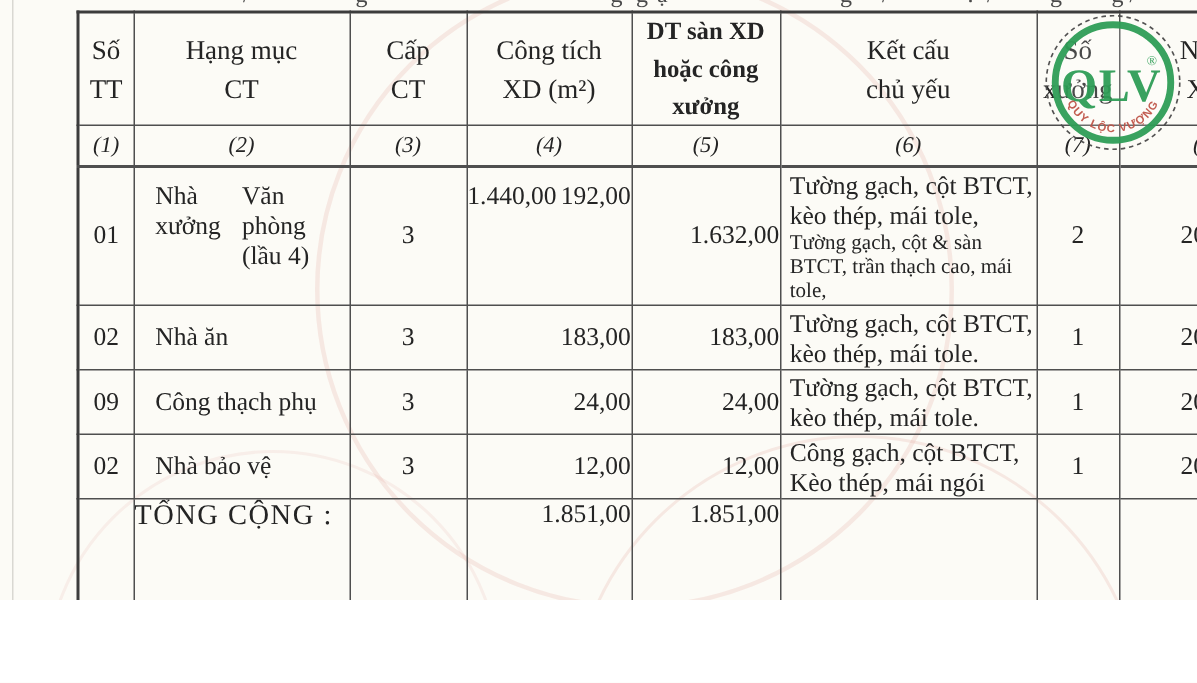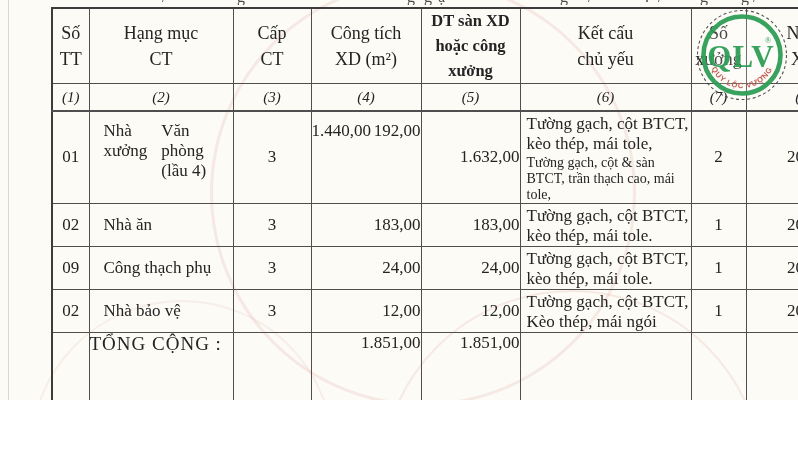--- a/index.html
+++ b/index.html
@@ -212,21 +212,21 @@
 
       <tr class="r4">
         <td class="c-center">02</td>
         <td class="c-left">
             <div class="pad">Nhà bảo vệ</div>
           </td>
         <td class="c-center">3</td>
         <td class="c-num c-area4">12,00</td>
         <td class="c-num c-area5">12,00</td>
         <td class="c-struct">
-            <div class="s1">Tường gạch, cột BTCT, Kèo thép, mái ngói</div>
+            <div class="s1">Công gạch, cột BTCT, Kèo thép, mái ngói</div>
           </td>
         <td class="c-center">1</td>
         <td class="c-center">2005</td>
       </tr>
 
       <tr class="rt">
         <td></td>
         <td class="total-label">TỔNG CỘNG :</td>
         <td></td>
         <td class="c-num c-area4 total-num">1.851,00</td>

